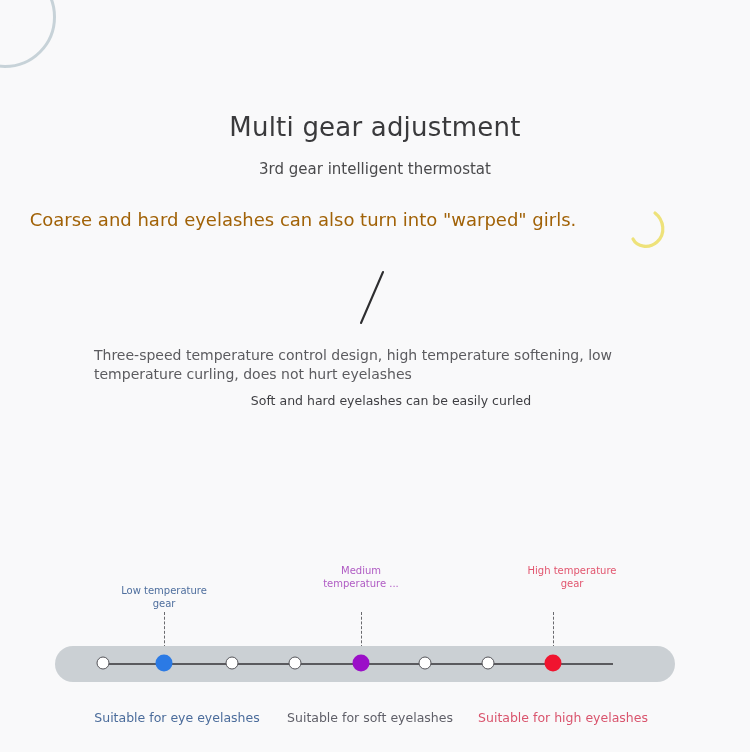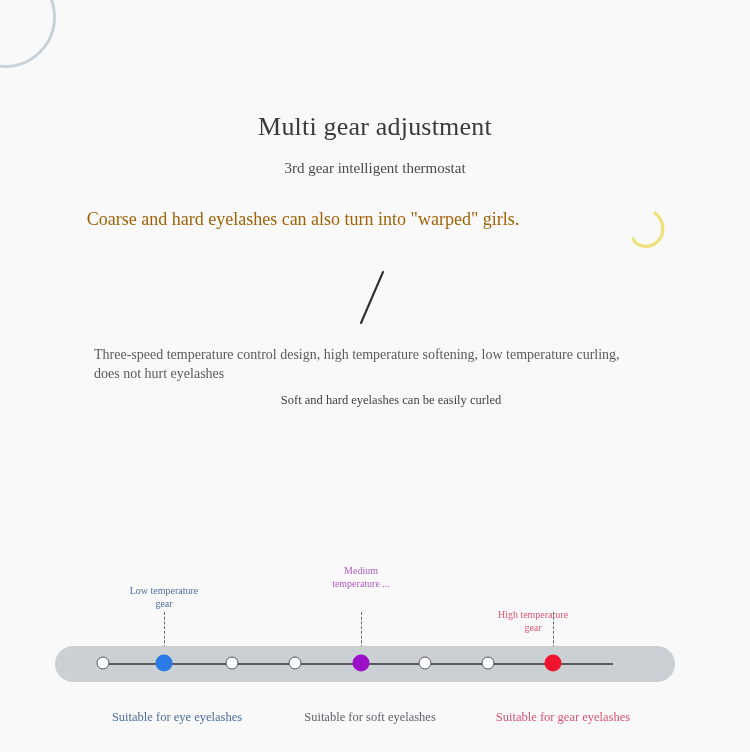--- a/index.html
+++ b/index.html
@@ -196,21 +196,21 @@
     font-size: 12.5px;
     top: 0;
   }
   .legend-item.eye  { color: #4b6c9b; }
   .legend-item.soft { color: #5f5f68; }
   .legend-item.hard { color: #d9546d; }
 </style>
 </head>
 <body>
 
-<div id="page" style="background: rgb(249, 249, 250); font-family: Liberation Serif, serif;">
+<div id="page" style="background: rgb(249, 249, 250);">
 
   <div id="corner-artifact"></div>
   <div id="corner-artifact-mask"></div>
 
   <h1 id="title">Multi gear adjustment</h1>
   <div id="subtitle">3rd gear intelligent thermostat</div>
   <div id="tagline">Coarse and hard eyelashes can also turn into "warped" girls.</div>
 
   <svg id="curl-icon" viewBox="0 0 46 46">
     <path d="M30 6 C39 13, 41 27, 32 35 C24 42, 12 40, 8 32" fill="none" stroke="#eee27a" stroke-width="3.2" stroke-linecap="round"></path>
@@ -228,21 +228,21 @@
     <div class="gear-label low" style="left: 94px; color: rgb(79, 111, 158);">
       <span>Low temperature</span><br>
       <span>gear</span>
     </div>
 
     <div class="gear-label medium" style="left: 291px; color: rgb(176, 92, 196);">
       <span>Medium</span><br>
       <span>temperature ...</span>
     </div>
 
-    <div class="gear-label high" style="left: 463px; color: rgb(226, 86, 111); margin-top: 44px;">
+    <div class="gear-label high" style="left: 502px; color: rgb(226, 86, 111);">
       <span>High temperature</span><br>
       <span>gear</span>
     </div>
 
     <div class="gear-leader" style="left:164px;"></div>
     <div class="gear-leader" style="left:361px;"></div>
     <div class="gear-leader" style="left:553px;"></div>
   </div>
 
   <div id="track" style="background: rgb(203, 208, 212);"></div>
@@ -255,16 +255,16 @@
       <div class="node empty" style="left: 295px; top: 663px;"></div>
       <div class="node filled" style="left: 361px; top: 663px; background: rgb(155, 15, 200);"></div>
       <div class="node empty" style="left: 425px; top: 663px;"></div>
       <div class="node empty" style="left: 488px; top: 663px;"></div>
       <div class="node filled" style="left: 553px; top: 663px; background: rgb(240, 20, 47);"></div>
     </div>
 
   <div id="legend">
     <div class="legend-item eye" style="left: 50px; color: rgb(75, 108, 155);">Suitable for eye eyelashes</div>
     <div class="legend-item soft" style="left: 243px; color: rgb(95, 95, 104);">Suitable for soft eyelashes</div>
-    <div class="legend-item hard" style="left: 436px; color: rgb(217, 84, 109);">Suitable for gear eyelashes</div>
+    <div class="legend-item hard" style="left: 436px; color: rgb(217, 84, 109);">Suitable for high eyelashes</div>
   </div>
 
 </div>
 
 </body></html>

